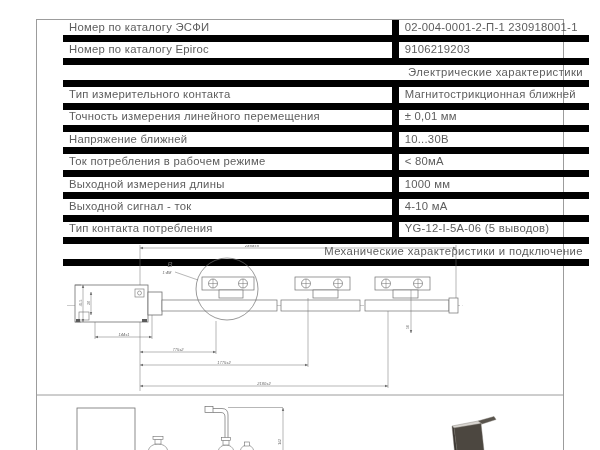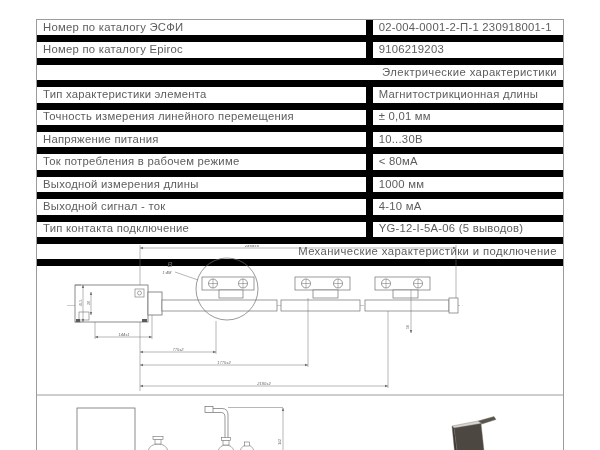--- a/index.html
+++ b/index.html
@@ -1,20 +1,20 @@
 <!DOCTYPE html>
 <html><head>
 <meta charset="utf-8">
 <style>
   html,body{margin:0;padding:0;background:#ffffff;}
   #page{position:relative;width:600px;height:450px;background:#ffffff;overflow:hidden;
         font-family:"Liberation Sans",sans-serif;color:#5d5d5d;}
   #frame{position:absolute;left:36px;top:19px;width:528px;height:431px;
          border:1px solid #9c9c9c;border-bottom:none;box-sizing:border-box;background:#fff;}
-  table.spec{width:100%;border-collapse:collapse;table-layout:fixed;}
+  table.spec{width:100%;border-collapse:collapse;table-layout:fixed;margin-left:26px;}
   table.spec td{border:7px solid #000000;height:15.4px;padding:0 6px;
                 font-size:11.3px;letter-spacing:.25px;line-height:1.05;
                 overflow:hidden;white-space:nowrap;color:#5d5d5d;}
   table.spec td.l{width:60.2%;}
   table.spec td:first-child{border-left:none;}
   table.spec td:last-child{border-right:none;}
   table.spec tr:first-child td{border-top:none;}
   table.spec td.sec{text-align:right;letter-spacing:.4px;}
   #drawing{position:absolute;left:0;top:225px;width:526px;height:206px;}
   svg text{font-family:"Liberation Sans",sans-serif;fill:#6b6b6b;}
@@ -32,45 +32,45 @@
         <td class="v">02-004-0001-2-П-1 230918001-1</td>
       </tr>
       <tr>
         <td class="l">Номер по каталогу Epiroc</td>
         <td class="v">9106219203</td>
       </tr>
       <tr>
         <td class="sec" colspan="2">Электрические характеристики</td>
       </tr>
       <tr>
-        <td class="l">Тип характеристики элемента</td>
-        <td class="v">Магнитострикционная длины</td>
+        <td class="l">Тип измерительного контакта</td>
+        <td class="v">Магнитострикционная ближней</td>
       </tr>
       <tr>
         <td class="l">Точность измерения линейного перемещения</td>
         <td class="v">± 0,01 мм</td>
       </tr>
       <tr>
-        <td class="l">Напряжение питания</td>
+        <td class="l">Напряжение ближней</td>
         <td class="v">10...30В</td>
       </tr>
       <tr>
         <td class="l">Ток потребления в рабочем режиме</td>
         <td class="v">&lt; 80мА</td>
       </tr>
       <tr>
         <td class="l">Выходной измерения длины</td>
         <td class="v">1000 мм</td>
       </tr>
       <tr>
         <td class="l">Выходной сигнал - ток</td>
         <td class="v">4-10 мА</td>
       </tr>
       <tr>
-        <td class="l">Тип контакта подключение</td>
+        <td class="l">Тип контакта потребления</td>
         <td class="v">YG-12-I-5A-06 (5 выводов)</td>
       </tr>
       <tr>
         <td class="sec" colspan="2">Механические характеристики и подключение</td>
       </tr>
     </tbody>
       </table>
 
     <svg id="drawing" viewBox="0 0 526 206" xmlns="http://www.w3.org/2000/svg">
       <defs>

